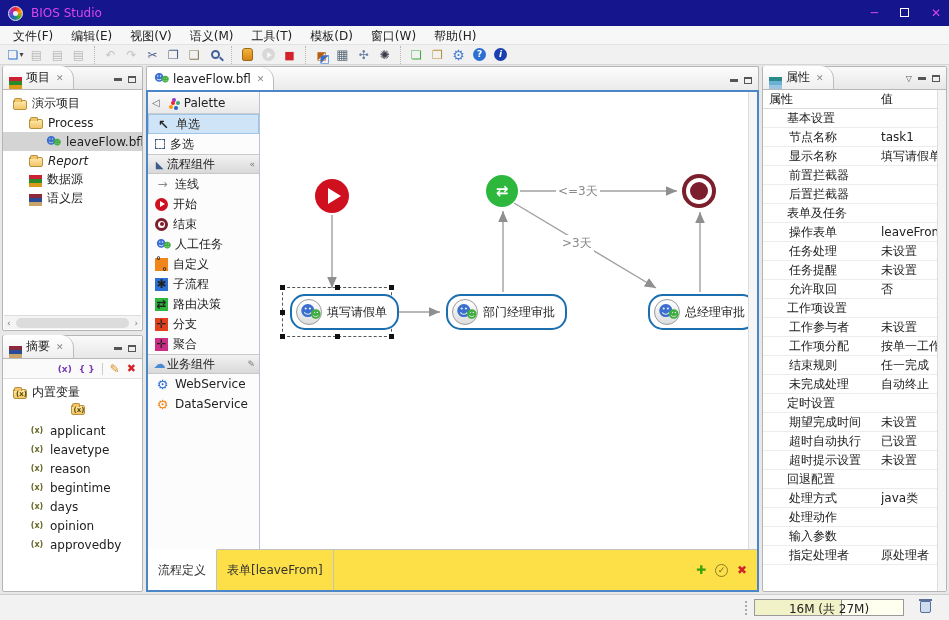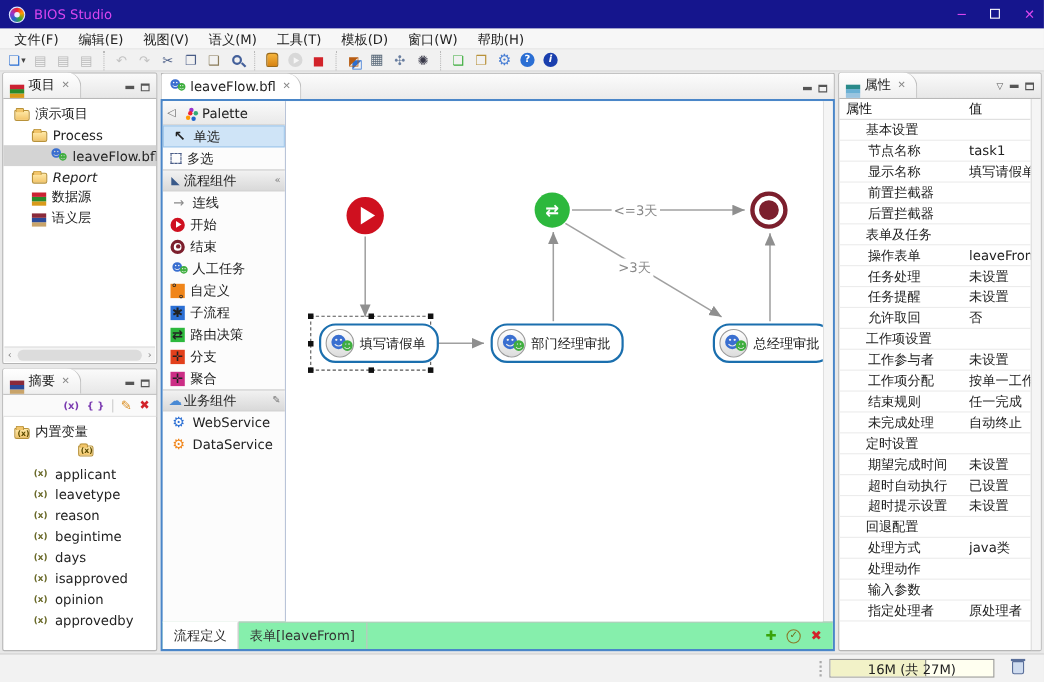--- a/index.html
+++ b/index.html
@@ -167,21 +167,21 @@
   #selbox { position:absolute; left:22px; top:195px; width:110px; height:50px; border:1px dashed #555; }
   .hdl { position:absolute; width:5px; height:5px; background:#111; }
   .h1{left:-3px;top:-3px;} .h2{left:52px;top:-3px;} .h3{right:-3px;top:-3px;}
   .h4{left:-3px;top:22px;} .h5{right:-3px;top:22px;}
   .h6{left:-3px;bottom:-3px;} .h7{left:52px;bottom:-3px;} .h8{right:-3px;bottom:-3px;}
   .edge-label { position:absolute; background:#fff; color:#8a8a8a; padding:0 2px; font-size:12px; }
   #elabel1 { left:296px; top:91px; }
   #elabel2 { left:300px; top:143px; }
 
   
-  #ed-bottom { height:25px; background:#86efac; border-top:1px solid #c2c2c2; display:flex; align-items:stretch;justify-content:center; }
+  #ed-bottom { height:41px; background:#fde047; border-top:1px solid #c2c2c2; display:flex; align-items:stretch;justify-content:center; }
   .btab { display:flex; align-items:center; padding:0 10px; border-right:1px solid #c2c2c2; color:#333; }
   .btab.active { background:#fff; border-top:1px solid #fff; margin-top:-1px; }
   .bt-icons { margin-left:auto; display:flex; align-items:center; gap:9px; padding-right:10px; }
   .bti-add::before{content:"✚"; color:#3aa30a; font-weight:bold;}
   .bti-check{ width:13px; height:13px; border-radius:50%; border:1px solid #8a7c2a; color:#6a6a1a; font-size:9px;
      display:inline-flex; align-items:center; justify-content:center;}
   .bti-close::before{content:"✖"; color:#d2232a; font-weight:bold;}
 
   
   #props-panel { left:762px; top:66px; width:185px; height:526px; }
@@ -396,24 +396,20 @@
         <span class="ico ico-var"></span>
         <span>reason</span>
       </div>
       <div class="trow" style="padding-left: 26px;">
         <span class="ico ico-var"></span>
         <span>begintime</span>
       </div>
       <div class="trow" style="padding-left: 26px;">
         <span class="ico ico-var"></span>
         <span>days</span>
-      </div>
-      <div class="trow" style="padding-left: 26px;">
-        <span class="ico ico-var"></span>
-        <span>isapproved</span>
       </div>
       <div class="trow" style="padding-left: 26px;">
         <span class="ico ico-var"></span>
         <span>opinion</span>
       </div>
       <div class="trow" style="padding-left: 26px;">
         <span class="ico ico-var"></span>
         <span>approvedby</span>
       </div>
     </div>

